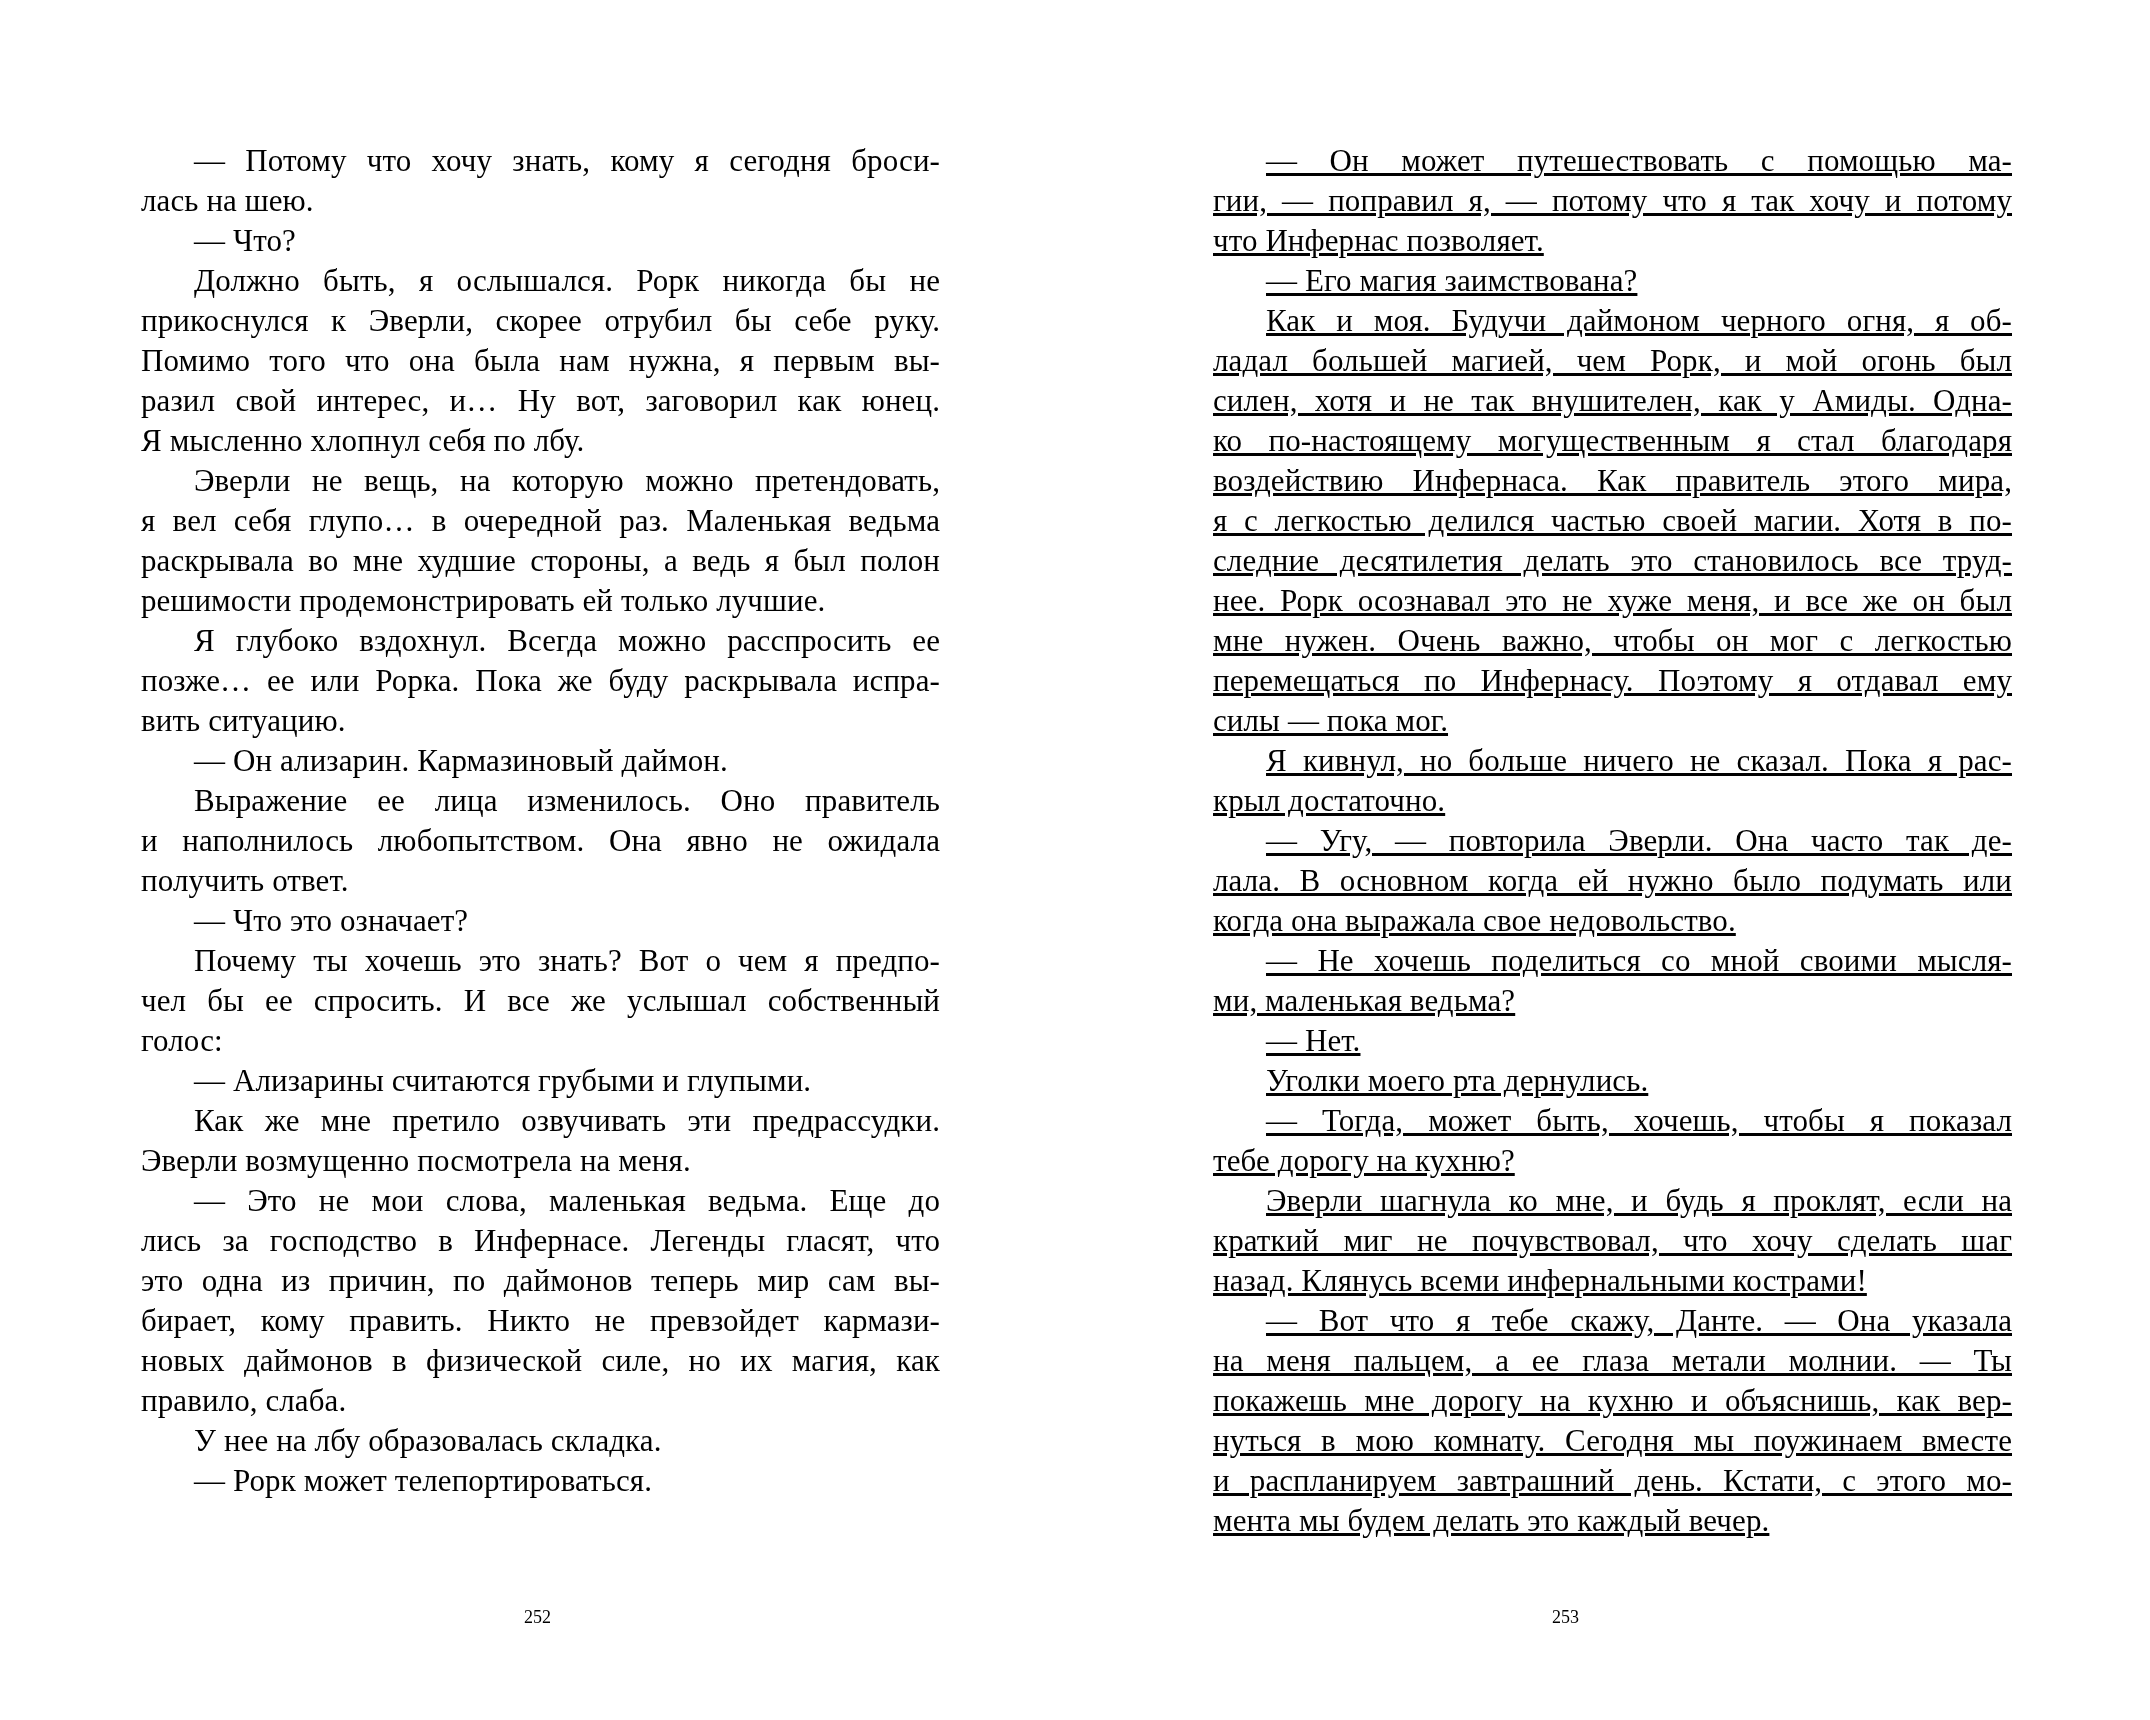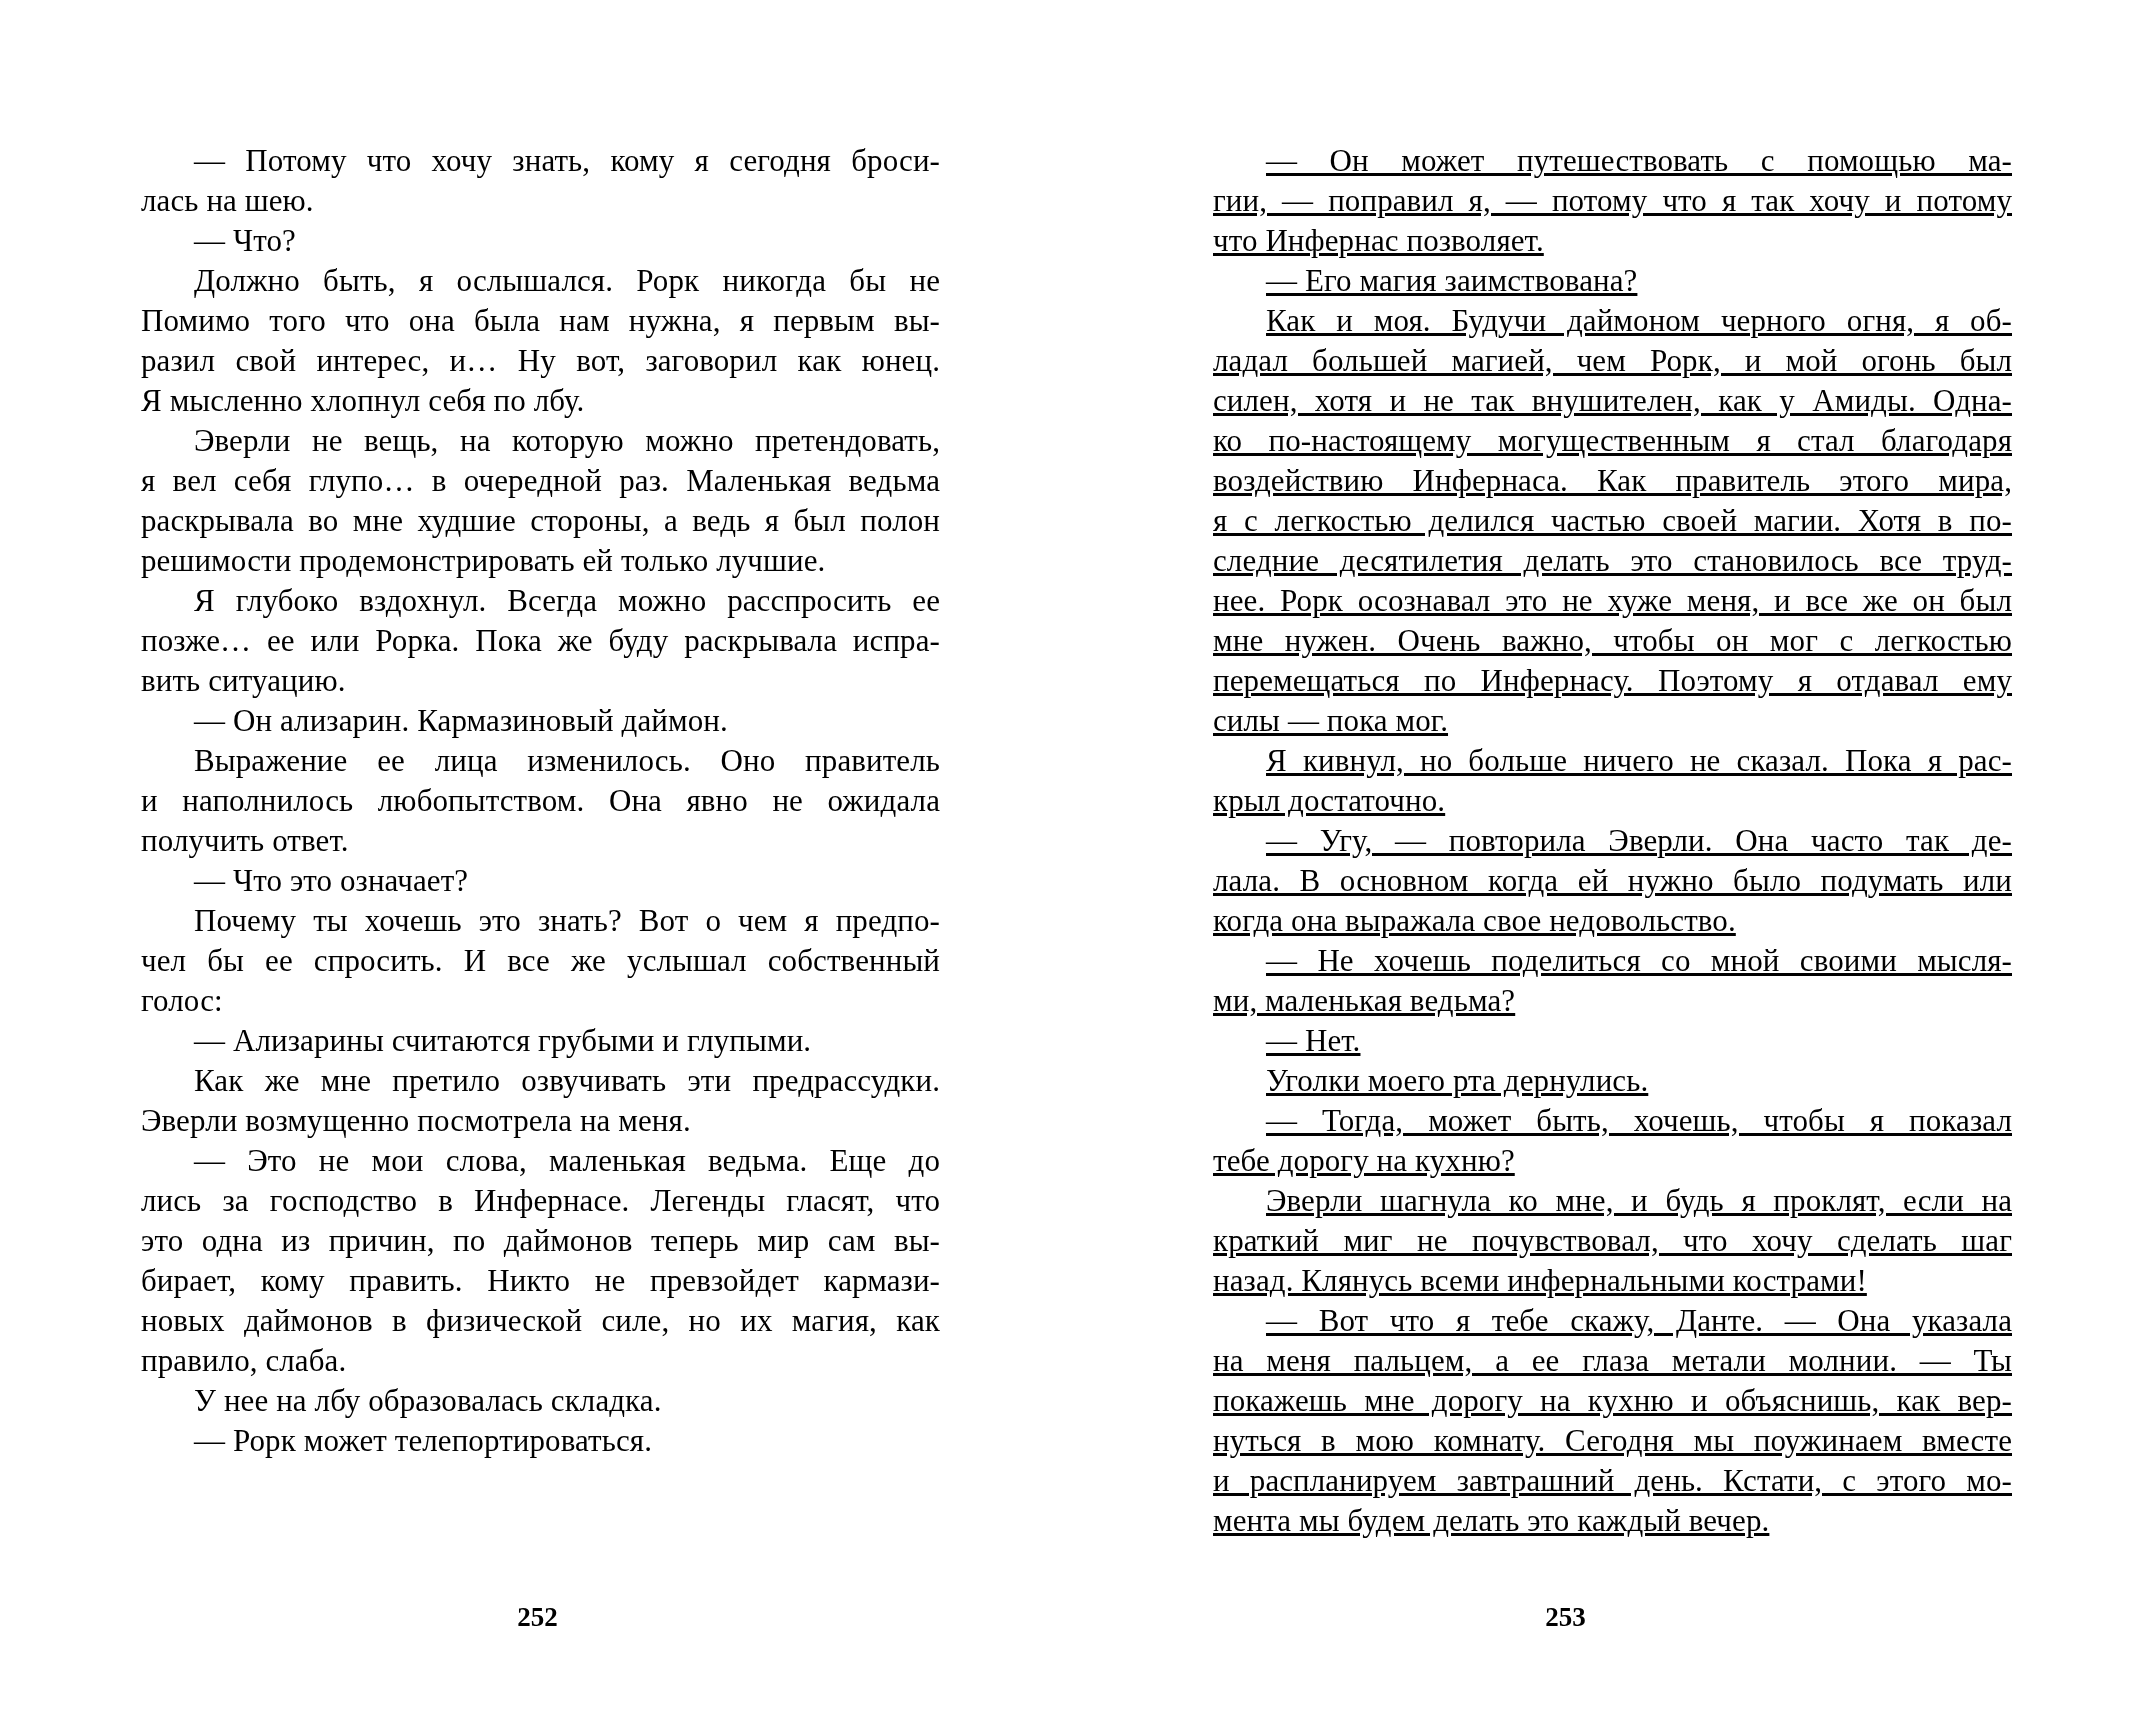--- a/index.html
+++ b/index.html
@@ -34,40 +34,40 @@
     text-align: justify;
     text-align-last: justify;
     text-justify: inter-word;
   }
   .line.indent { padding-left: 53px; }
   .pagenum {
     position: absolute;
     top: 1601px;
     width: 1075px;
     text-align: center;
-    font-size: 27px;
+    font-size: 18px;
     line-height: 32px;
-    font-weight: bold;
   }
   #pagenum-left  { left: 0; }
   #pagenum-right { left: 1028px; }
 </style>
 </head>
 <body>
 
 <div id="spread" style="background: rgb(255, 255, 255); color: rgb(0, 0, 0);">
 
   <div class="page" id="page-left"></div>
   <div class="page" id="page-right"></div>
 
   <div class="column" id="left-col">
       <div class="line indent just">— Потому что хочу знать, кому я сегодня броси-</div>
       <div class="line">лась на шею.</div>
       <div class="line indent">— Что?</div>
       <div class="line indent just">Должно быть, я ослышался. Рорк никогда бы не</div>
+      <div class="line just">прикоснулся к Эверли, скорее отрубил бы себе руку.</div>
       <div class="line just">Помимо того что она была нам нужна, я первым вы-</div>
       <div class="line just">разил свой интерес, и… Ну вот, заговорил как юнец.</div>
       <div class="line">Я мысленно хлопнул себя по лбу.</div>
       <div class="line indent just">Эверли не вещь, на которую можно претендовать,</div>
       <div class="line just">я вел себя глупо… в очередной раз. Маленькая ведьма</div>
       <div class="line just">раскрывала во мне худшие стороны, а ведь я был полон</div>
       <div class="line">решимости продемонстрировать ей только лучшие.</div>
       <div class="line indent just">Я глубоко вздохнул. Всегда можно расспросить ее</div>
       <div class="line just">позже… ее или Рорка. Пока же буду раскрывала испра-</div>
       <div class="line">вить ситуацию.</div>

